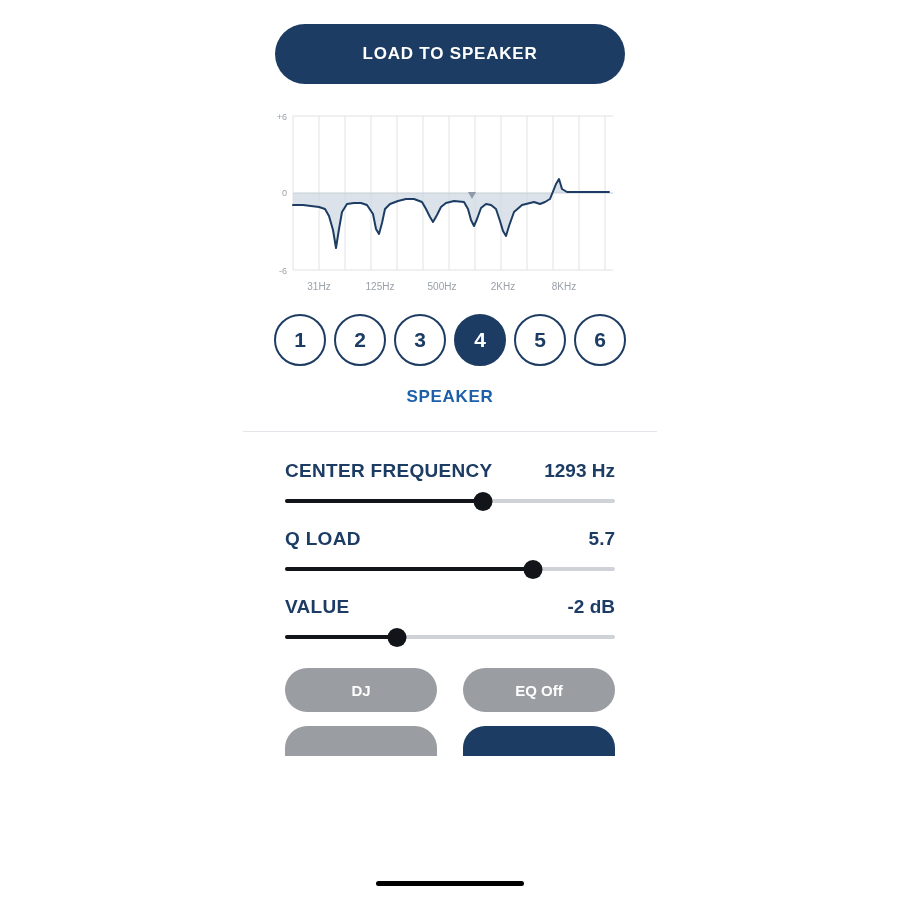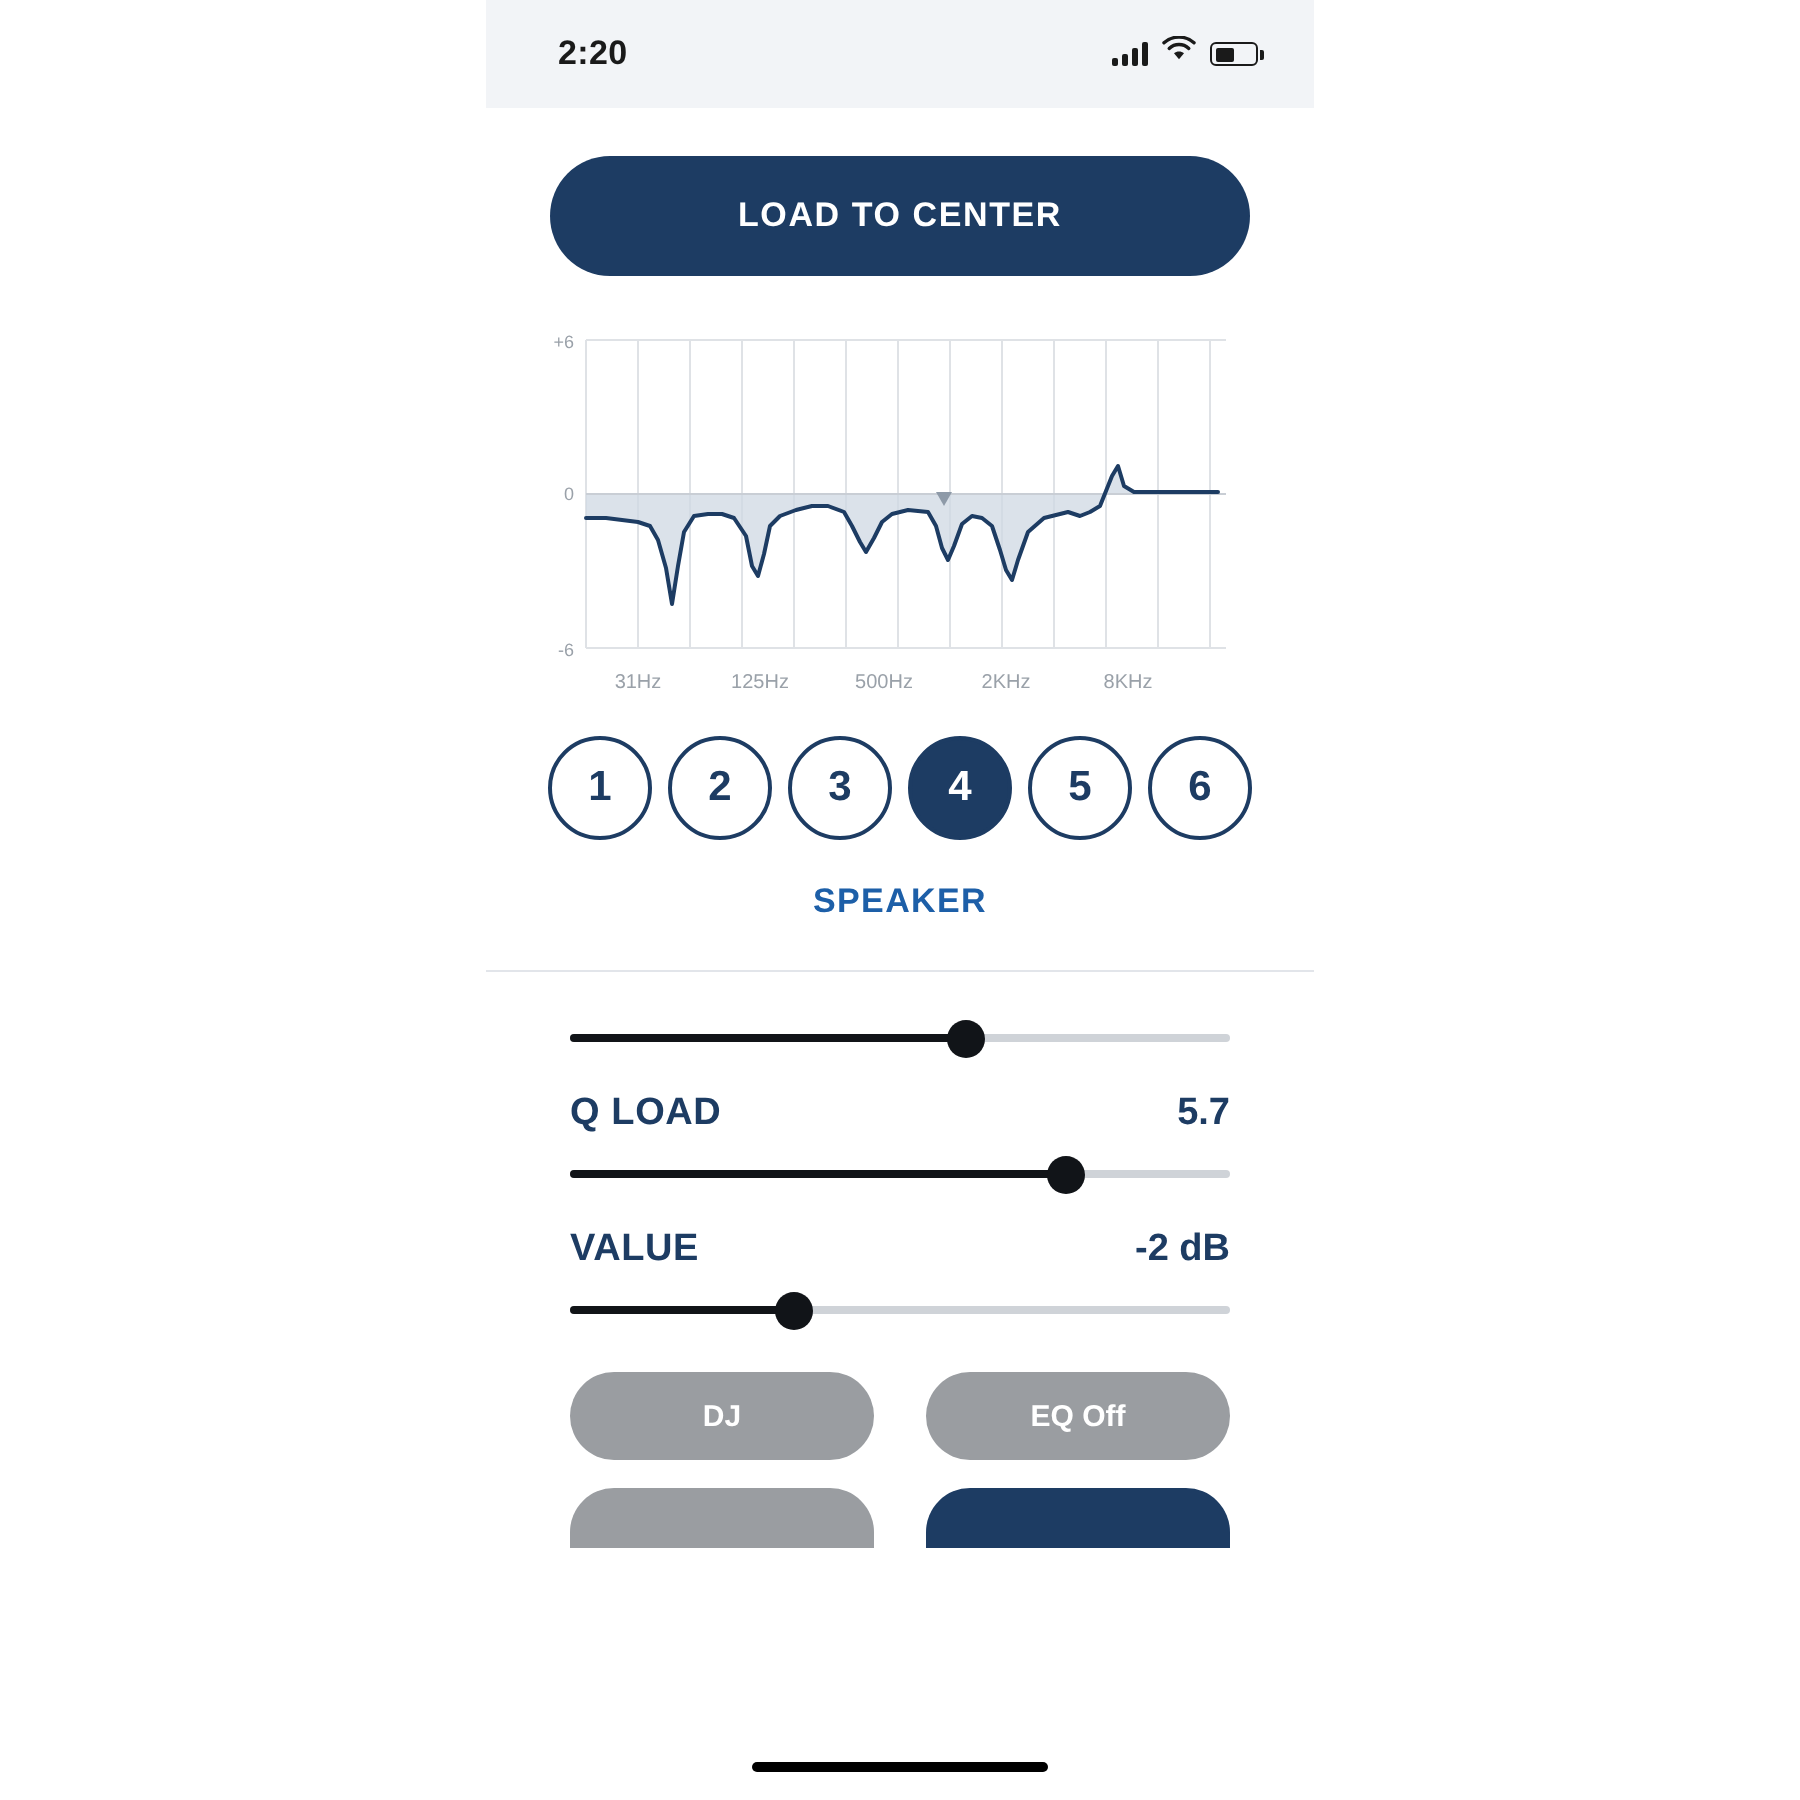--- a/index.html
+++ b/index.html
@@ -232,45 +232,24 @@
     height: 5px;
     border-radius: 3px;
     background: #000000;
   }
 </style>
 </head>
 <body>
 
 <div id="phone">
 
-  <div class="statusbar">
-    <div class="status-time">2:20</div>
-    <div class="status-icons">
-      <span class="bars">
-          <i></i>
-          <i></i>
-          <i></i>
-          <i></i>
-        </span>
-      <span>
-        <svg width="17" height="13" viewBox="0 0 17 13">
-          <path d="M8.5 11.6 L11 8.6 C9.6 7.4 7.4 7.4 6 8.6 Z" fill="#1a1a1a"></path>
-          <path d="M3.6 6.2 C6.4 3.6 10.6 3.6 13.4 6.2" stroke="#1a1a1a" stroke-width="1.7" fill="none" stroke-linecap="round"></path>
-          <path d="M1 3.4 C5.2 -0.4 11.8 -0.4 16 3.4" stroke="#1a1a1a" stroke-width="1.7" fill="none" stroke-linecap="round"></path>
-        </svg>
-      </span>
-      <span class="batt">
-          <i></i>
-        </span>
-    </div>
-  </div>
 
 
   <div class="load-wrap">
-    <button class="load-btn">LOAD TO CENTER</button>
+    <button class="load-btn">LOAD TO SPEAKER</button>
   </div>
 
   <div class="graph-wrap">
     <svg class="graph-svg" viewBox="0 0 394 210" preserveAspectRatio="none">
 
       <rect x="40" y="18" width="320" height="154" fill="#ffffff"></rect>
 
       <g stroke="#dfe2e6" stroke-width="1">
         <line x1="40" y1="18" x2="40" y2="172"></line>
         <line x1="66" y1="18" x2="66" y2="172"></line>
@@ -318,20 +297,24 @@
     <div class="band">5</div>
     <div class="band">6</div>
   </div>
 
   <div class="flatten">SPEAKER</div>
 
   <div class="divider"></div>
 
   <div class="controls">
 
+    <div class="ctrl-row">
+      <span class="ctrl-label">CENTER FREQUENCY</span>
+      <span class="ctrl-value">1293 Hz</span>
+    </div>
     <div class="slider">
       <div class="track"></div>
       <div class="fill" style="width:60%"></div>
       <div class="thumb" style="left:60%"></div>
     </div>
 
     <div class="ctrl-row">
       <span class="ctrl-label">Q LOAD</span>
       <span class="ctrl-value">5.7</span>
     </div>

